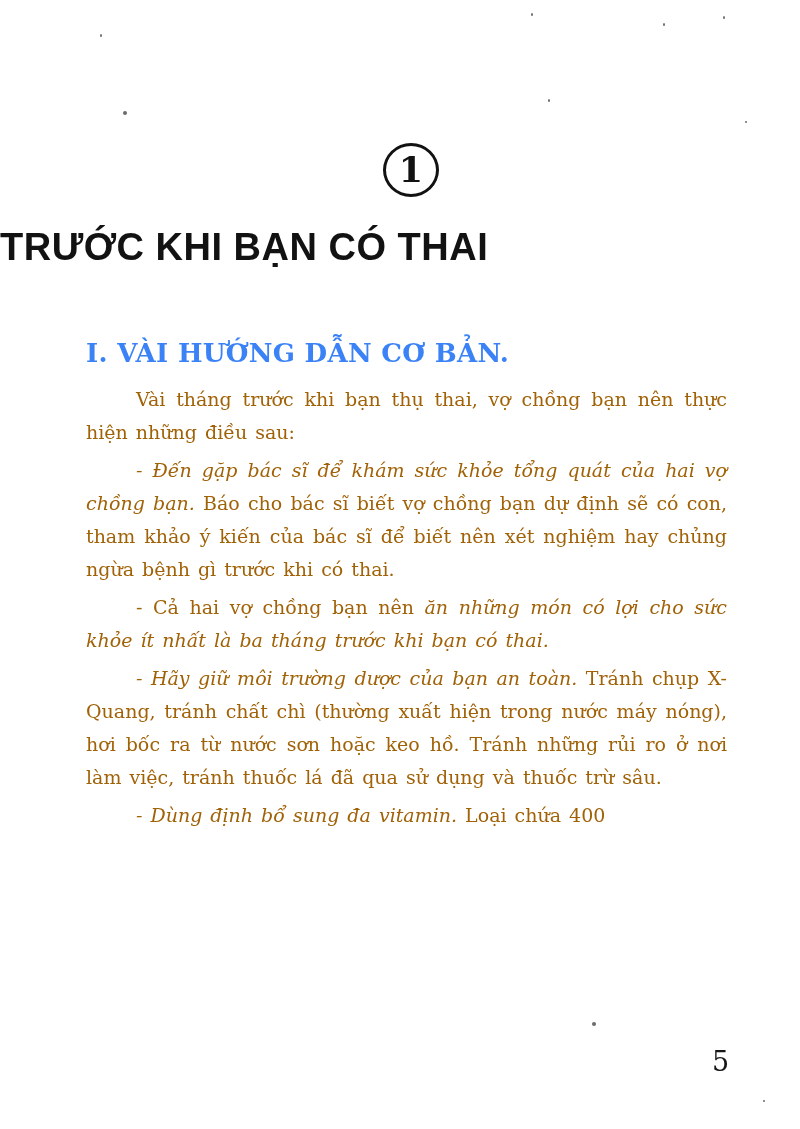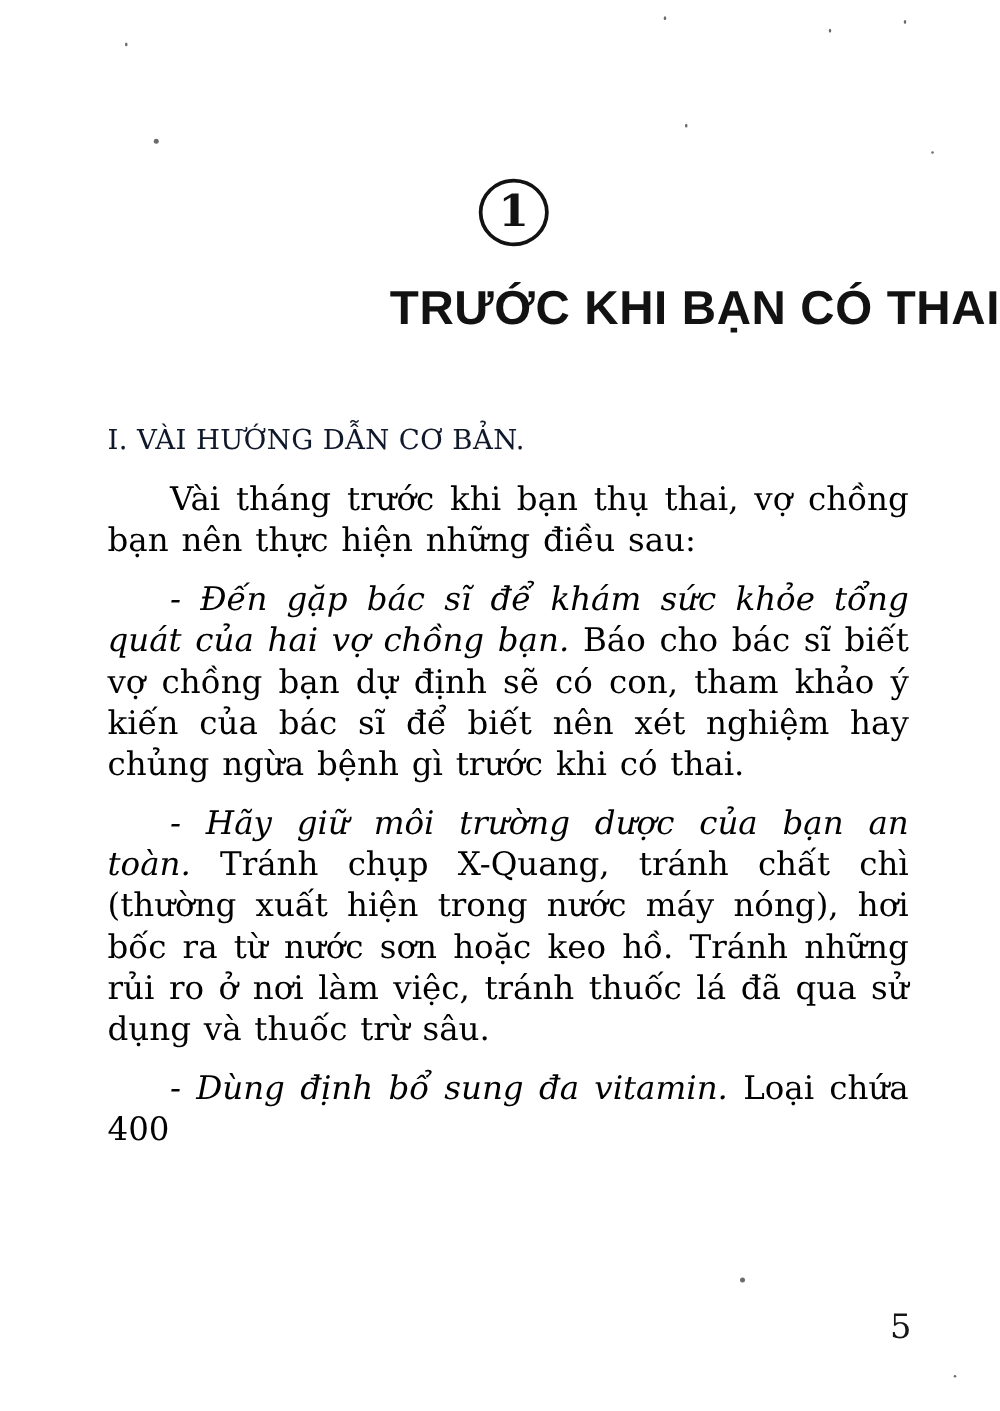--- a/index.html
+++ b/index.html
@@ -36,52 +36,52 @@
     padding-bottom: 2px;
     box-sizing: border-box;
   }
 
   
   .chapter-title {
     position: absolute;
     top: 226px;
     left: 0;
     width: 800px;
-    text-align: right;
+    text-align: left;
     font-family: "Liberation Sans", sans-serif;
     font-weight: bold;
     font-size: 38px;
     letter-spacing: 0.5px;
     color: #121212;
     white-space: nowrap;
   }
 
   
   .text-block {
     position: absolute;
     top: 336px;
     left: 86px;
     width: 641px;
   }
   .section-heading {
     margin: 0 0 13px 0;
     font-family: "DejaVu Serif", serif;
-    font-weight: normal;
-    font-size: 22px;
+    font-weight: bold;
+    font-size: 26px;
     line-height: 34px;
-    color: #0f172a;
+    color: #3b82f6;
     letter-spacing: 0.3px;
   }
   .para {
-    margin: 14px 0 5px 0;
+    margin: 4px 0 5px 0;
     text-indent: 50px;
     text-align: justify;
-    font-size: 26px;
+    font-size: 19px;
     line-height: 33px;
-    color: #000000;
+    color: #a16207;
     word-spacing: 2px;
   }
   .para .run.italic {
     font-style: italic;
   }
 
   
   .page-number {
     position: absolute;
     top: 1046px;
@@ -118,20 +118,21 @@
     <span>1</span>
   </div>
 
   <div class="chapter-title">TRƯỚC KHI BẠN CÓ THAI</div>
 
   <div class="text-block">
     <h2 class="section-heading">I. VÀI HƯỚNG DẪN CƠ BẢN.</h2>
     <div>
         <p class="para"><span class="run">Vài tháng trước khi bạn thụ thai, vợ chồng bạn nên thực hiện những điều sau:</span></p>
         <p class="para"><span class="run italic">- Đến gặp bác sĩ để khám sức khỏe tổng quát của hai vợ chồng bạn.</span><span class="run"> Báo cho bác sĩ biết vợ chồng bạn dự định sẽ có con, tham khảo ý kiến của bác sĩ để biết nên xét nghiệm hay chủng ngừa bệnh gì trước khi có thai.</span></p>
+        <p class="para"><span class="run">- Cả hai vợ chồng bạn nên </span><span class="run italic">ăn những món có lợi cho sức khỏe ít nhất là ba tháng trước khi bạn có thai.</span></p>
         <p class="para"><span class="run italic">- Hãy giữ môi trường dược của bạn an toàn.</span><span class="run"> Tránh chụp X-Quang, tránh chất chì (thường xuất hiện trong nước máy nóng), hơi bốc ra từ nước sơn hoặc keo hồ. Tránh những rủi ro ở nơi làm việc, tránh thuốc lá đã qua sử dụng và thuốc trừ sâu.</span></p>
         <p class="para"><span class="run italic">- Dùng định bổ sung đa vitamin.</span><span class="run"> Loại chứa 400</span></p>
       </div>
   </div>
 
   <div class="page-number">5</div>
 
 </div>
 
 </body></html>

